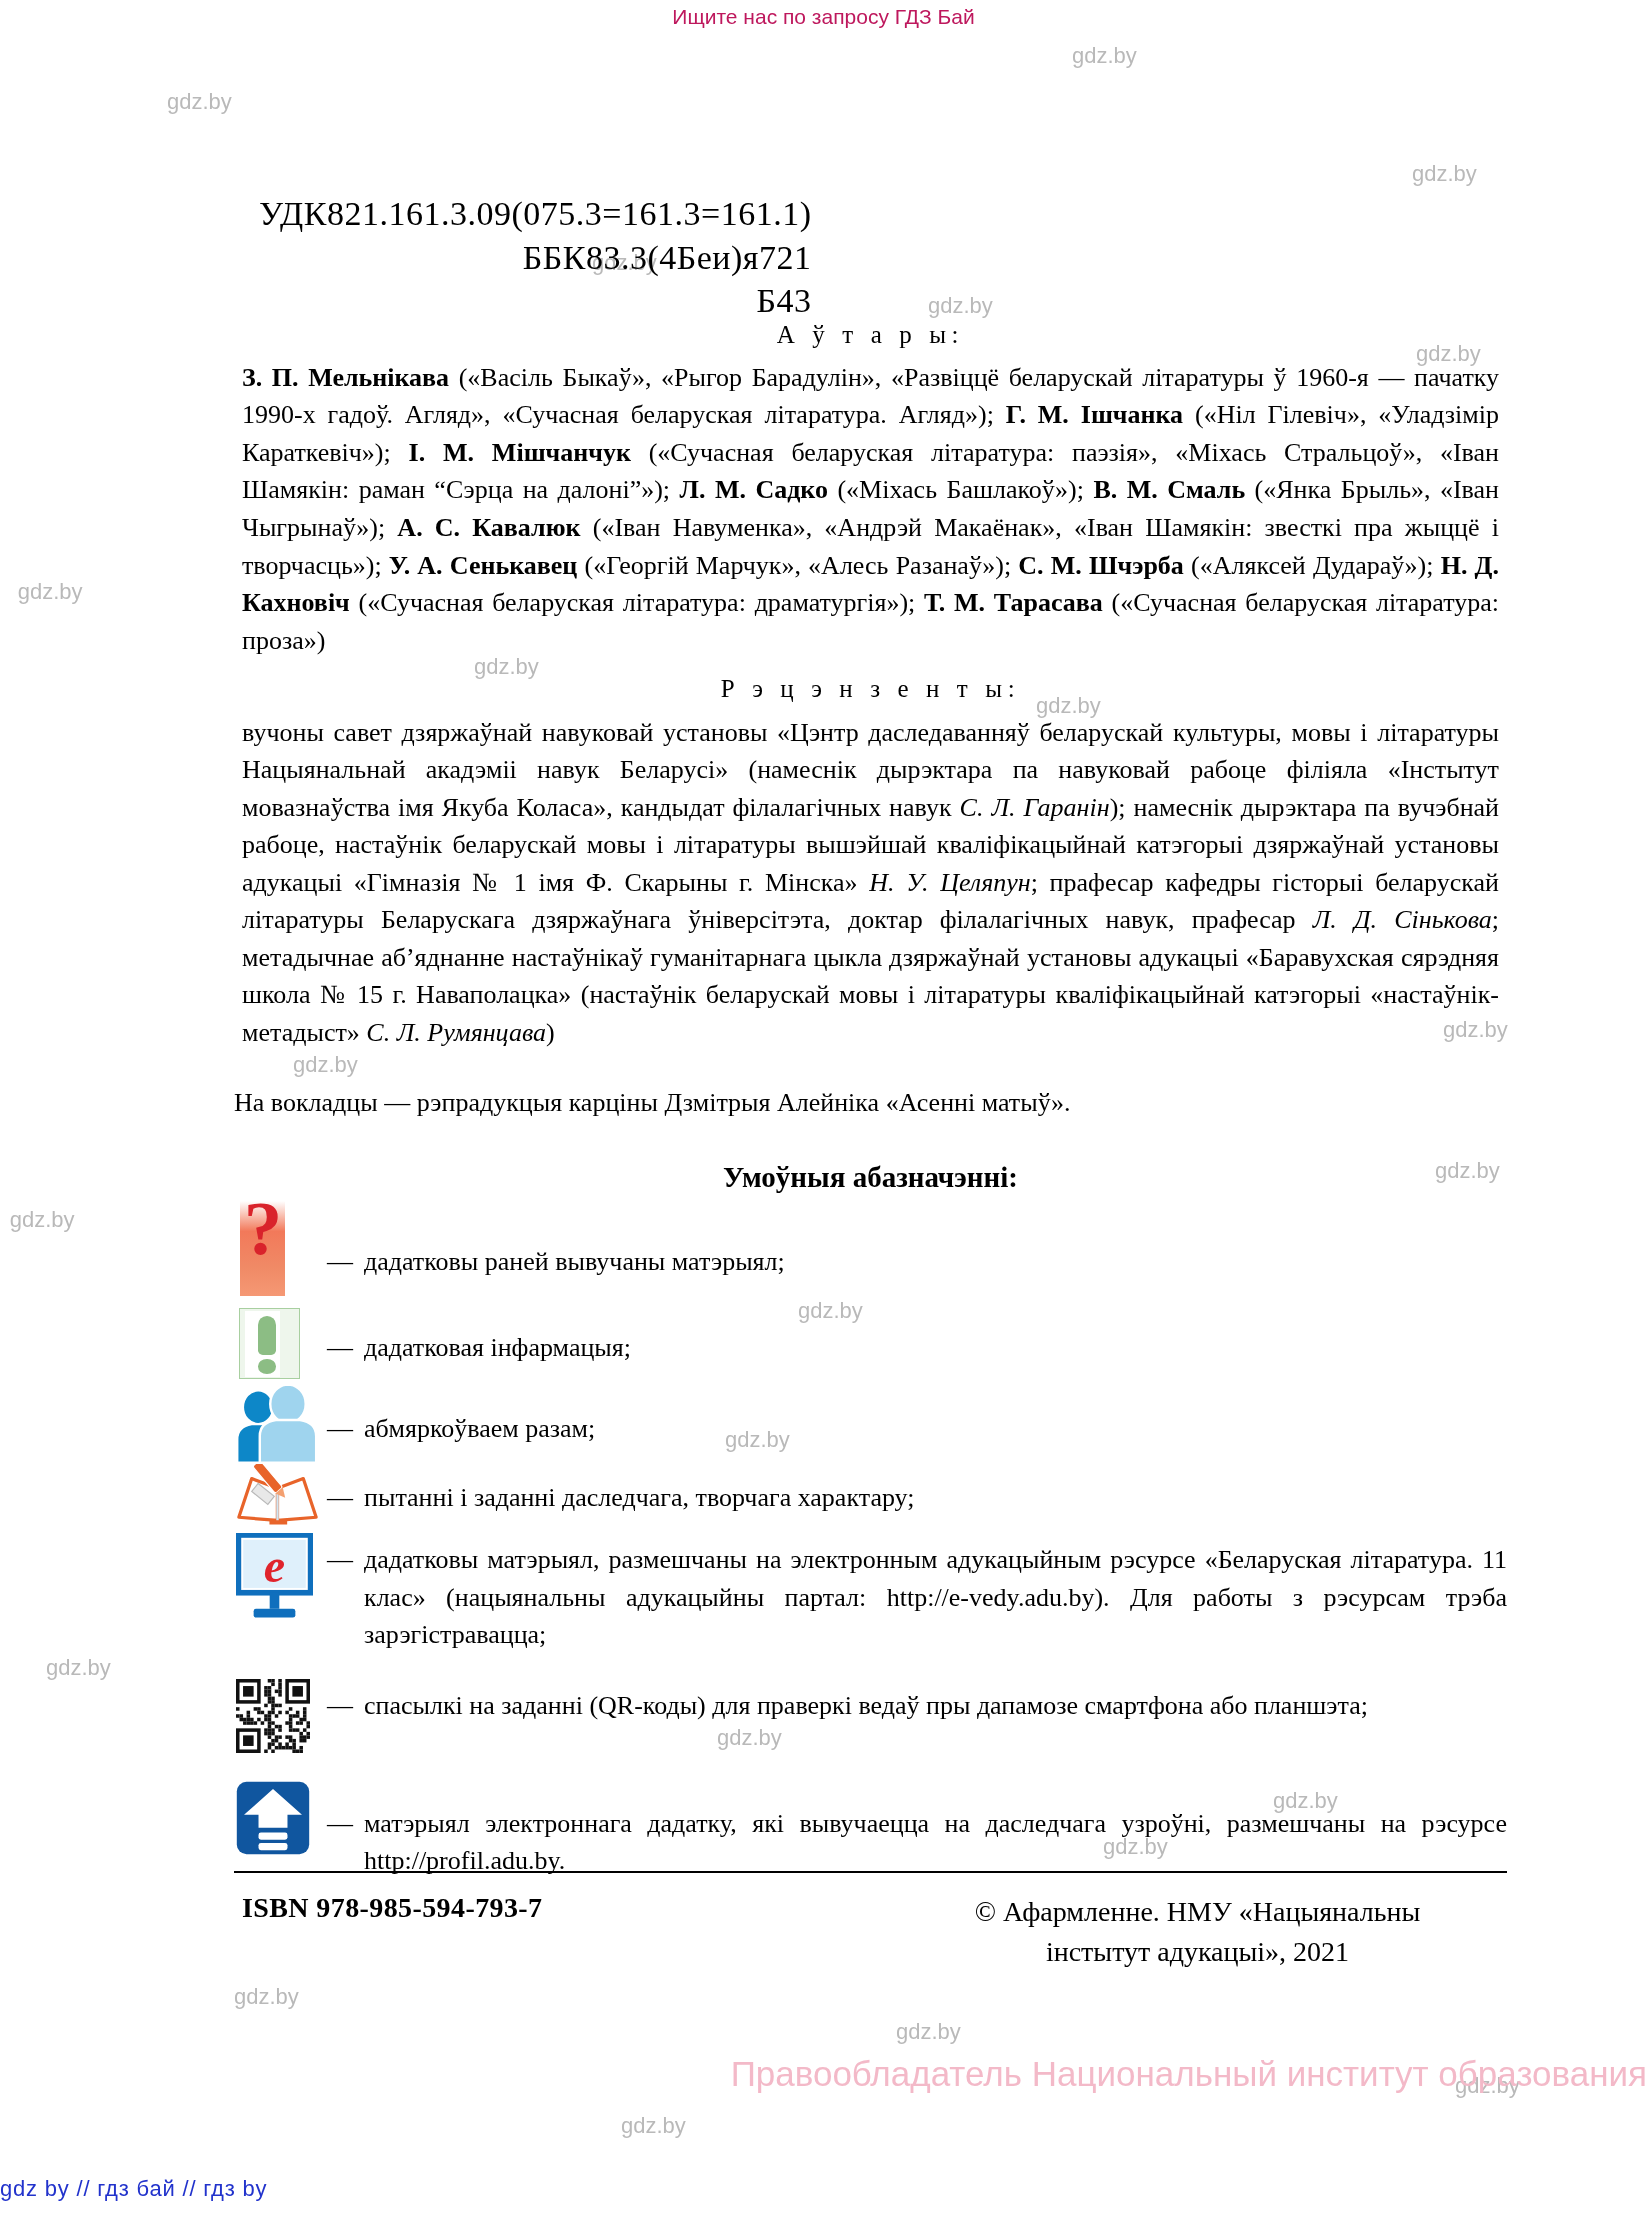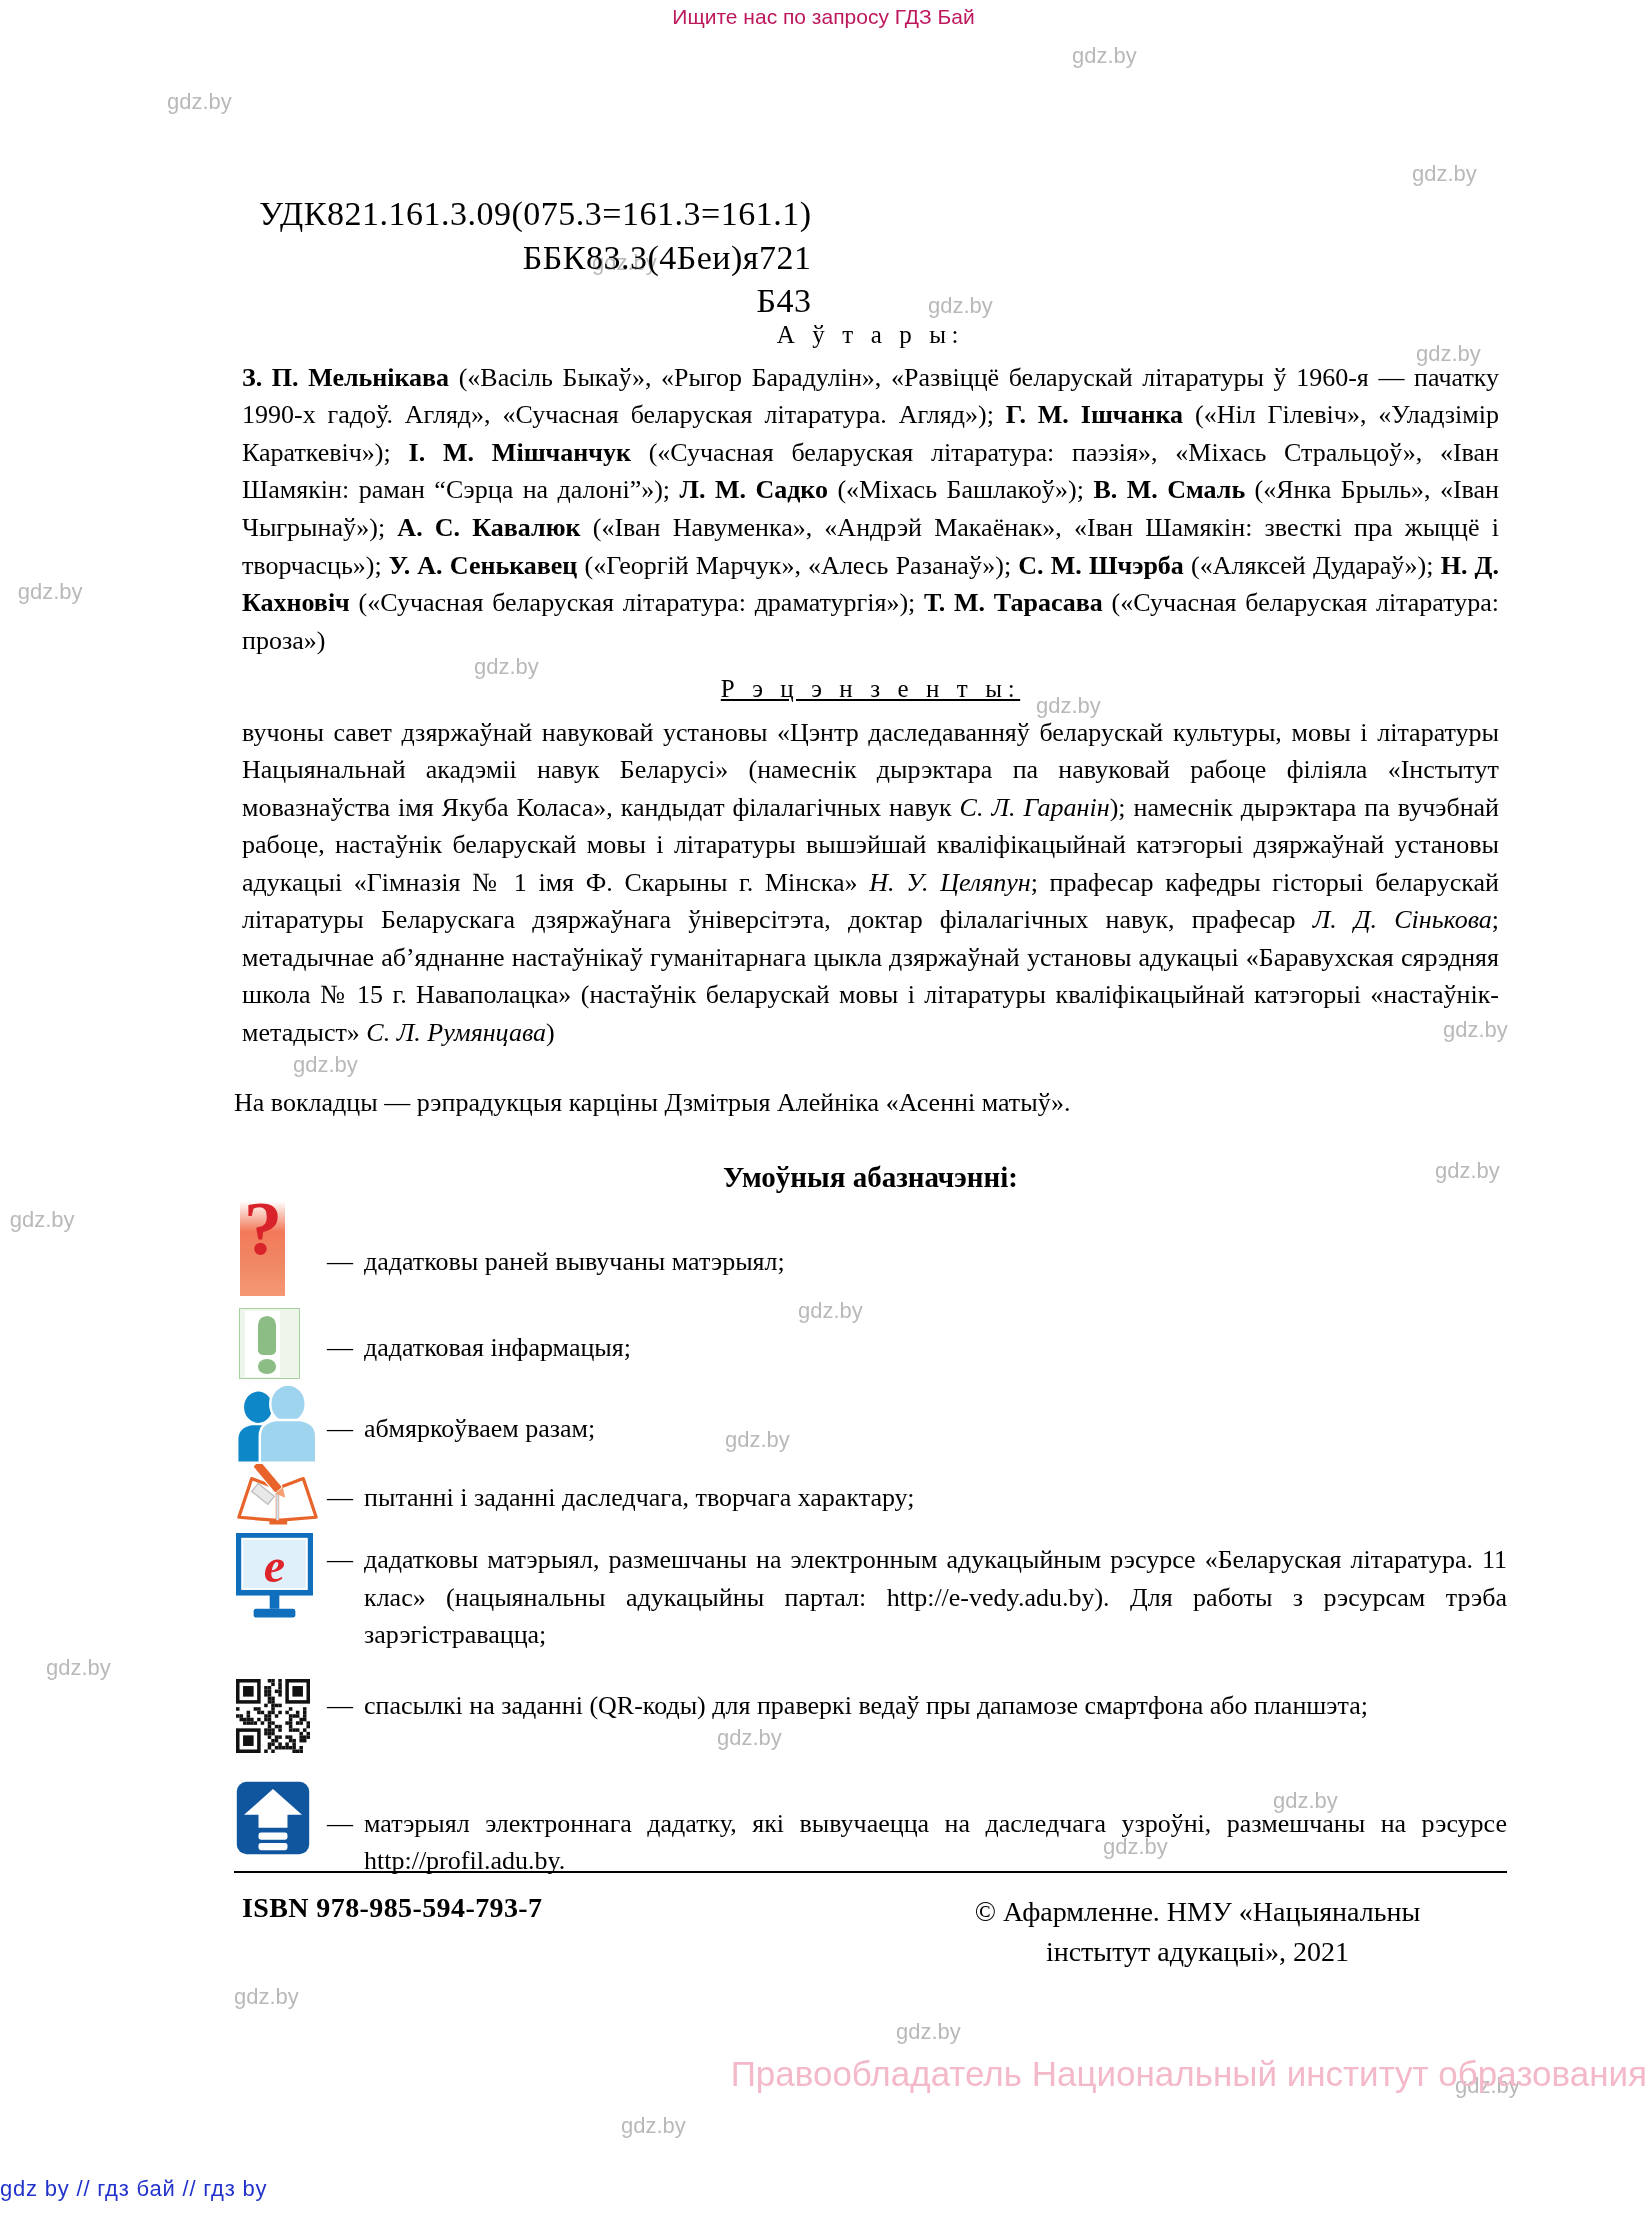--- a/index.html
+++ b/index.html
@@ -94,21 +94,21 @@
     text-justify: inter-word;
     margin: 8px;
   }
   .para b { font-weight: bold; }
   .para i { font-style: italic; }
 
   #authors-block { position: absolute; left: 0; top: 321px; width: 1273px; }
   #authors-head { margin-bottom: 9.7px; text-align: center; }
 
   #reviewers-block { position: absolute; left: 0; top: 675px; width: 1273px; }
-  #reviewers-head { margin-bottom: 10.5px; text-decoration: underline; }
+  #reviewers-head { margin-bottom: 10.5px; }
 
   #cover-note {
     position: absolute;
     left: 0;
     top: 1088px;
     width: 1273px;
     font-size: 26px;
   }
 
   

